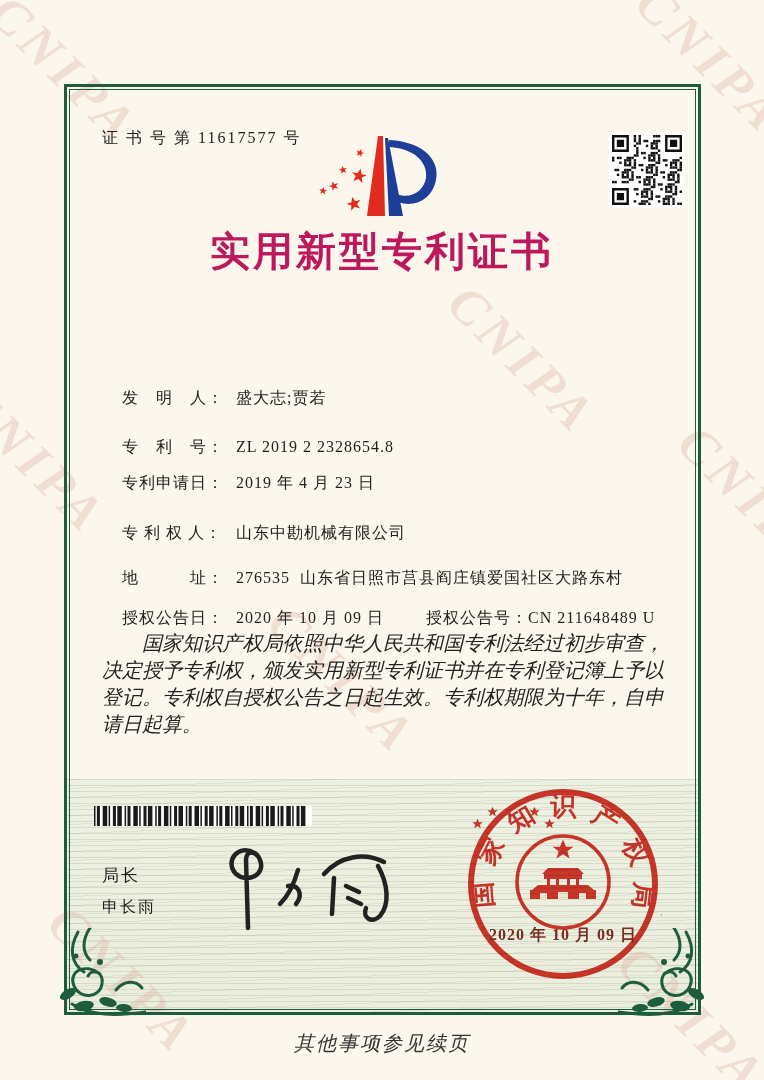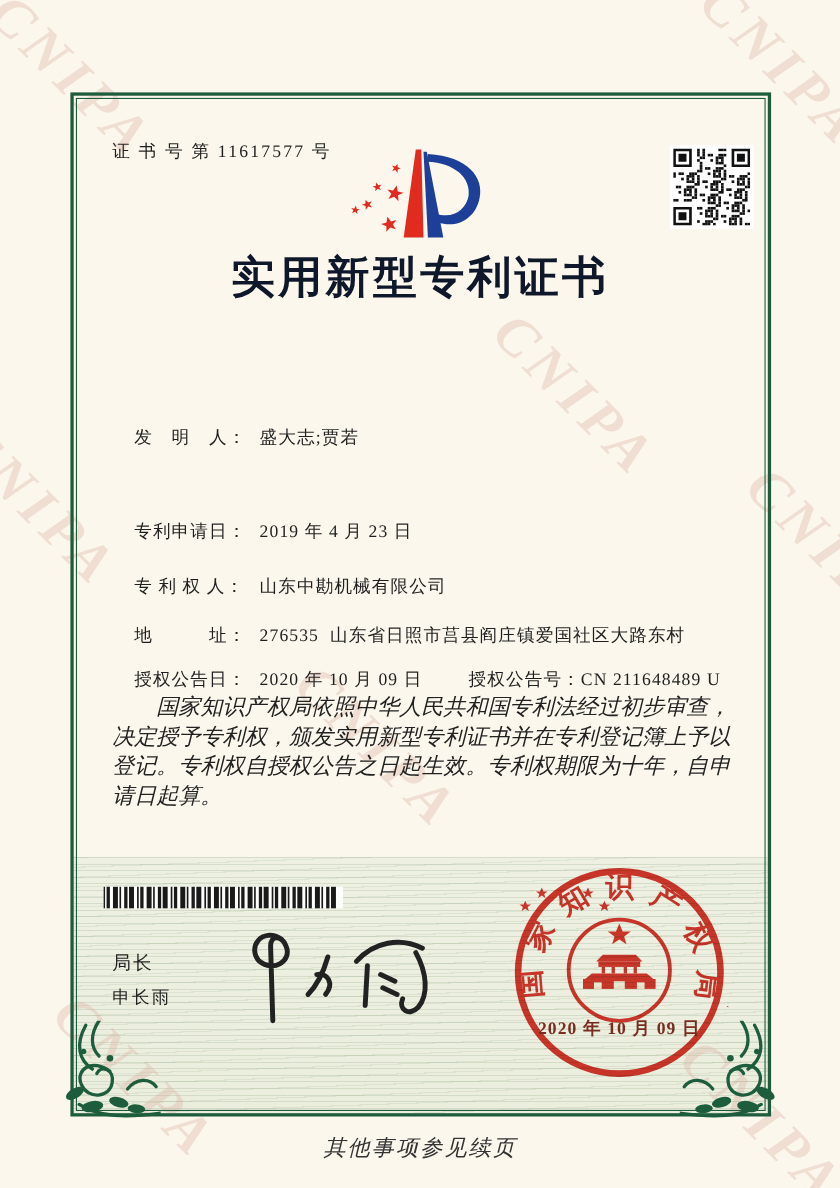--- a/index.html
+++ b/index.html
@@ -34,21 +34,21 @@
   }
   
   #cert-no{
     position:absolute; z-index:4; left:102px; top:128px;
     font-size:16px; letter-spacing:2px; white-space:pre;
   }
   #logo{ position:absolute; z-index:4; left:318px; top:128px; }
   #qr{ position:absolute; z-index:4; left:609px; top:132px; background:#fff; padding:3px; }
   #title{
     position:absolute; z-index:4; left:0; top:224px; width:100%;
-    text-align:center; font-size:40px; font-weight:600; letter-spacing:3px; color:#0f172a;
+    text-align:center; font-size:40px; font-weight:600; letter-spacing:3px; color:#be185d;
   }
   
   .frow{ position:absolute; z-index:4; left:102px; font-size:16px; letter-spacing:1px; white-space:pre; }
   .flabel{ display:inline-block; min-width:114px; }
   .fval{ white-space:pre; }
   #row-0{ top:320px; } #row-1{ top:370px; } #row-2{ top:419px; }
   #row-3{ top:455px; } #row-4{ top:505px; } #row-5{ top:550px; }
   #row-grant{ top:590px; }
   #row-grant .second{ margin-left:30px;text-align:right; }
   
@@ -367,20 +367,23 @@
           <rect x="28" y="28" width="1" height="1"></rect>
         </g>
     </g>
   </svg>
 
   <div id="title">实用新型专利证书</div>
 
   <div class="frow" id="row-1">
     <span class="flabel">发　明　人：</span><span class="fval">盛大志;贾若</span>
   </div>
+  <div class="frow" id="row-2">
+    <span class="flabel">专　利　号：</span><span class="fval">ZL 2019 2 2328654.8</span>
+  </div>
   <div class="frow" id="row-3">
     <span class="flabel">专利申请日：</span><span class="fval">2019 年 4 月 23 日</span>
   </div>
   <div class="frow" id="row-4">
     <span class="flabel">专 利 权 人：</span><span class="fval">山东中勘机械有限公司</span>
   </div>
   <div class="frow" id="row-5">
     <span class="flabel">地　　　址：</span><span class="fval">276535  山东省日照市莒县阎庄镇爱国社区大路东村</span>
   </div>
   <div class="frow" id="row-grant">

